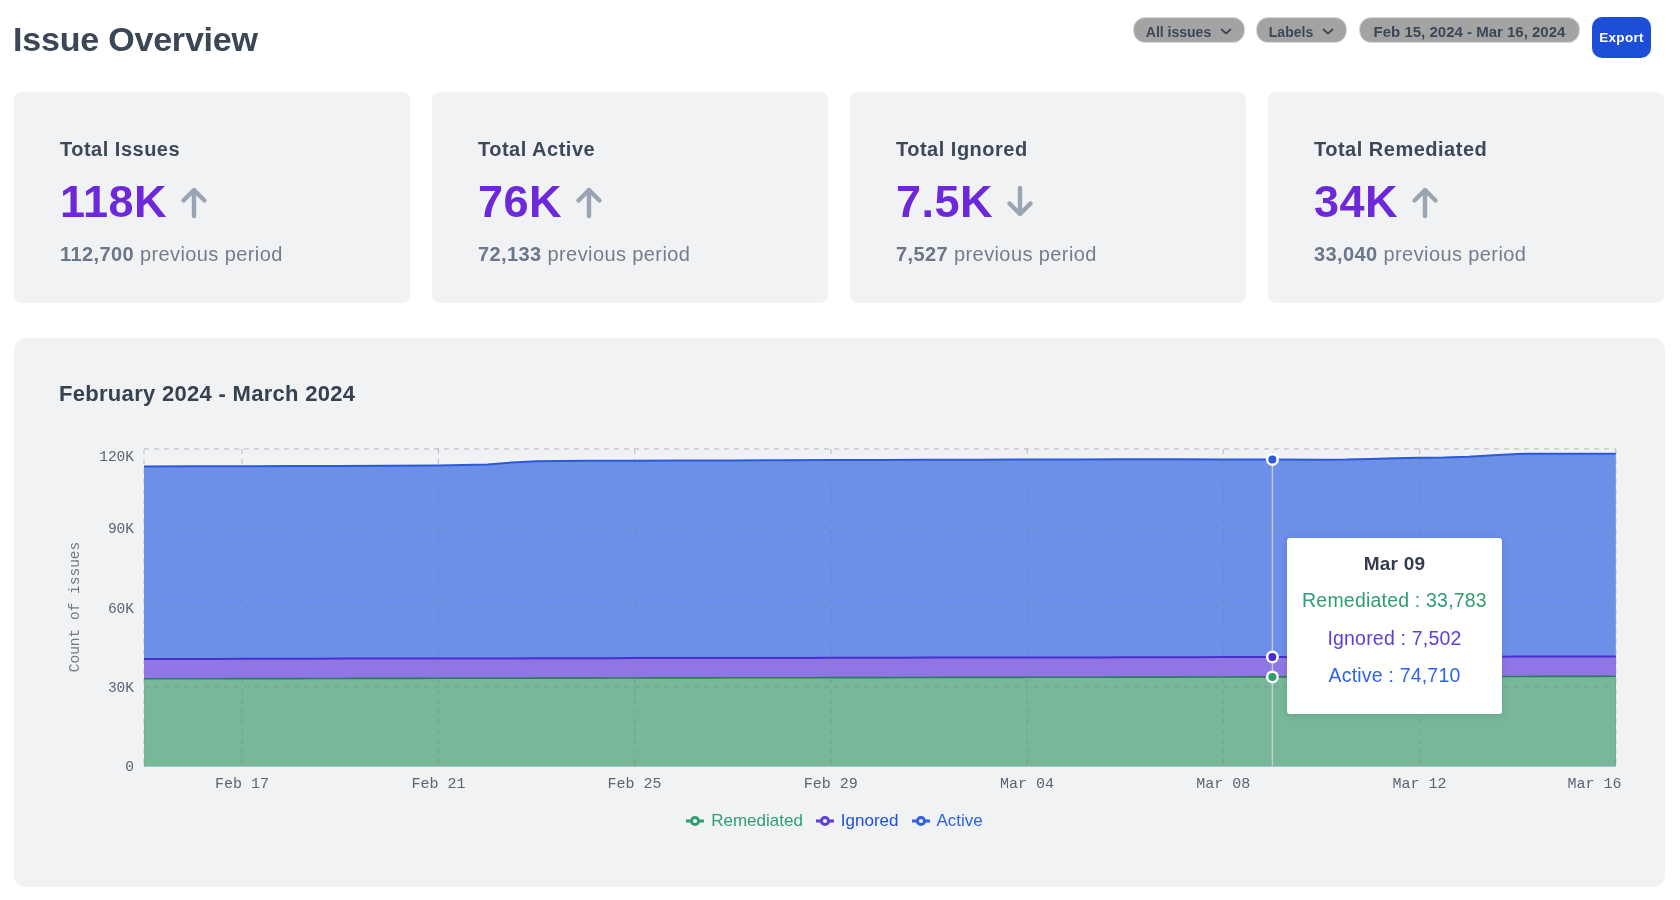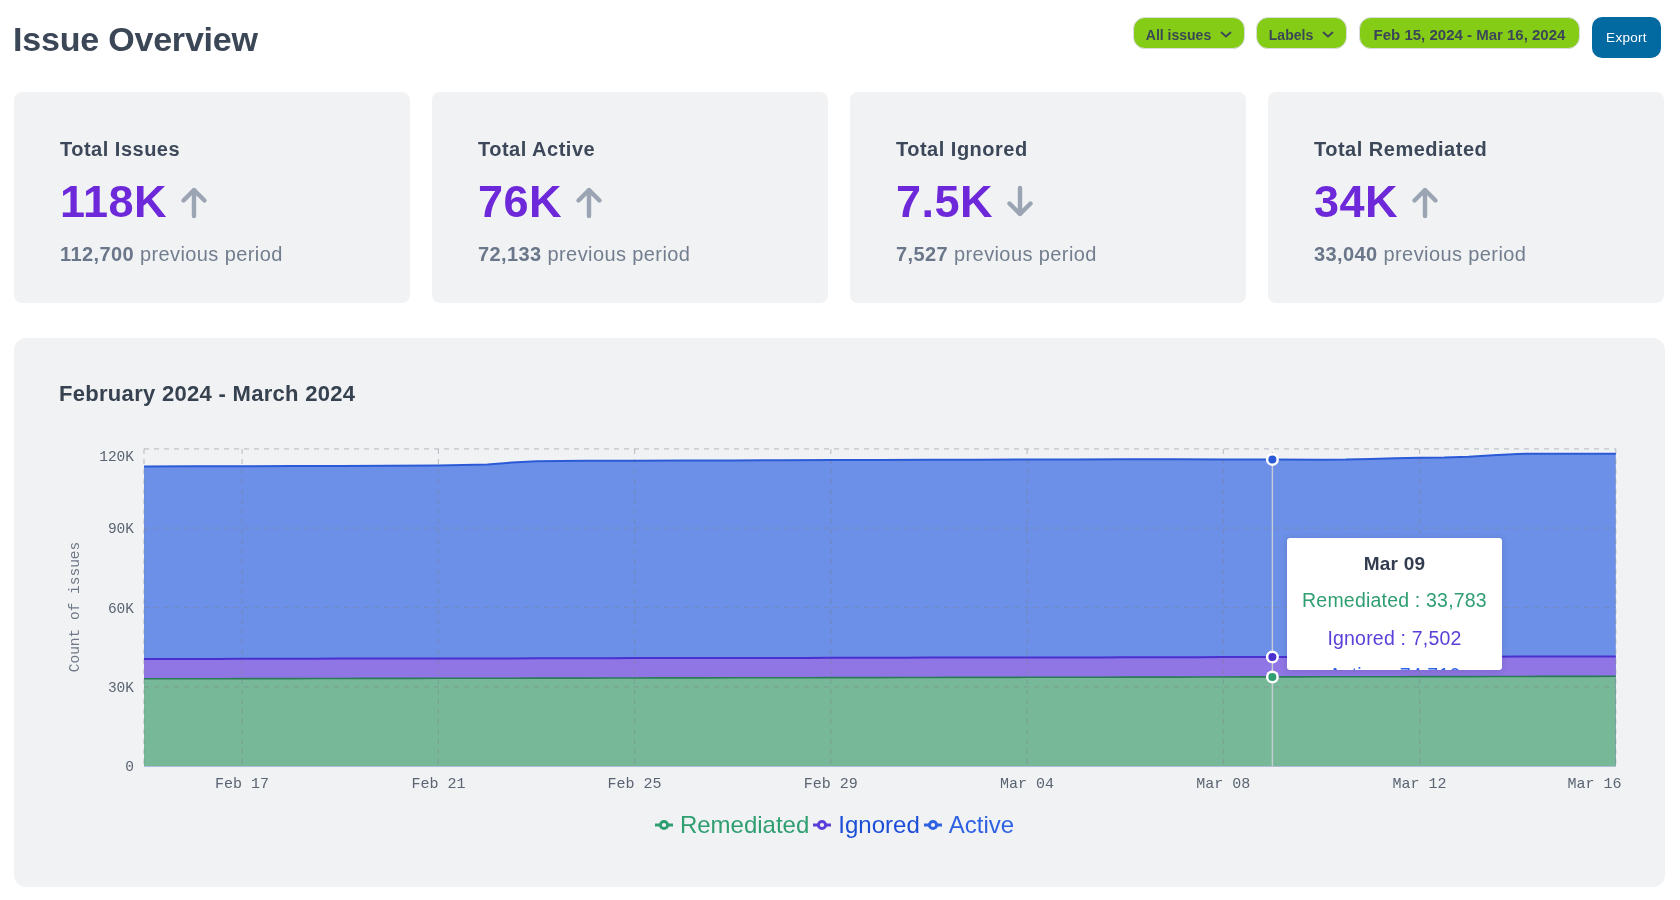--- a/index.html
+++ b/index.html
@@ -1,40 +1,40 @@
 <!DOCTYPE html>
 <html><head><meta charset="utf-8">
 <style>
 * { margin:0; padding:0; box-sizing:border-box; }
 html,body { width:1680px; height:900px; background:#fff;
   font-family:"Liberation Sans",sans-serif; position:relative; overflow:hidden; }
 h1 { position:absolute; left:13px; top:20px; font-size:34px; font-weight:700;
   color:#3b4756; letter-spacing:-0.2px; }
-.btn { position:absolute; top:17px; height:32px; border:1px solid #d8dbe0;
-  background:#84cc16; border-radius:12px; display:flex; align-items:center;
+.btn { position:absolute; top:17px; height:26px; border:1px solid #d8dbe0;
+  background:#a3a3a3; border-radius:12px; display:flex; align-items:center;
   justify-content:center; font-weight:700; font-size:14px; color:#3b4757; padding-top:3px; }
-.export { position:absolute; top:17px; height:41px; left:1592px; width:69px;
-  background:#0369a1; border-radius:10px; color:#fff; font-weight:400; font-size:13.5px;
+.export { position:absolute; top:17px; height:41px; left:1592px; width:59px;
+  background:#1d4ed8; border-radius:10px; color:#fff; font-weight:700; font-size:13.5px;
   display:flex; align-items:center; justify-content:center; border:none; letter-spacing:0.3px; }
 .card { position:absolute; top:92px; width:396px; height:211px; background:#f1f2f4;
   border-radius:8px; padding:46px 46px 0 46px; }
 .ct { font-size:20px; font-weight:700; color:#3c4859; letter-spacing:0.5px; }
 .cn { margin-top:18px; font-size:45px; font-weight:700; color:#6d28d9;
   letter-spacing:0.5px; display:flex; align-items:center; line-height:1; }
 .arr { margin-left:13px; }
 .cp { margin-top:19px; font-size:20px; color:#727e8e; letter-spacing:0.4px; }
 .cp b { color:#6a7689; font-weight:700; }
 .chart { position:absolute; left:14px; top:338px; width:1651px; height:549px;
   background:#f1f2f4; border-radius:12px;text-align:center; }
 .chtitle { position:absolute; left:45px; top:43px; font-size:22px; font-weight:700;
   color:#36424f; letter-spacing:0.3px; }
 .legend { position:absolute; left:0; right:0; top:473px; transform:translateX(-5px); display:flex;
-  justify-content:center; align-items:center; gap:4px; font-size:24px; }
+  justify-content:center; align-items:center; gap:13px; font-size:17px; }
 .legend span { display:flex; align-items:center; }
-.tooltip { position:absolute; left:1273px; top:200px; width:215px; height:132px;
+.tooltip { position:absolute; left:1273px; top:200px; width:215px; height:176px;
   background:#fff; border-radius:3px; box-shadow:0 1px 7px rgba(40,50,70,0.18);
   padding:15px 14px; font-size:19.5px; letter-spacing:0.2px; overflow:hidden; }
 .tooltip .tt { font-size:19px; font-weight:700; color:#323c4e; line-height:22px;
   margin-bottom:14px; }
 .tooltip div { line-height:23px; margin-bottom:14.5px; white-space:nowrap; }
 </style></head>
 <body>
 <h1>Issue Overview</h1>
 <div class="btn" style="left:1133px;width:112px">All issues<svg width="12" height="7" viewBox="0 0 12 7" style="margin-left:9px">
       <path d="M1.5 1.5 L6 5.5 L10.5 1.5" fill="none" stroke="#3d4858" stroke-width="1.8" stroke-linecap="round" stroke-linejoin="round"></path>

